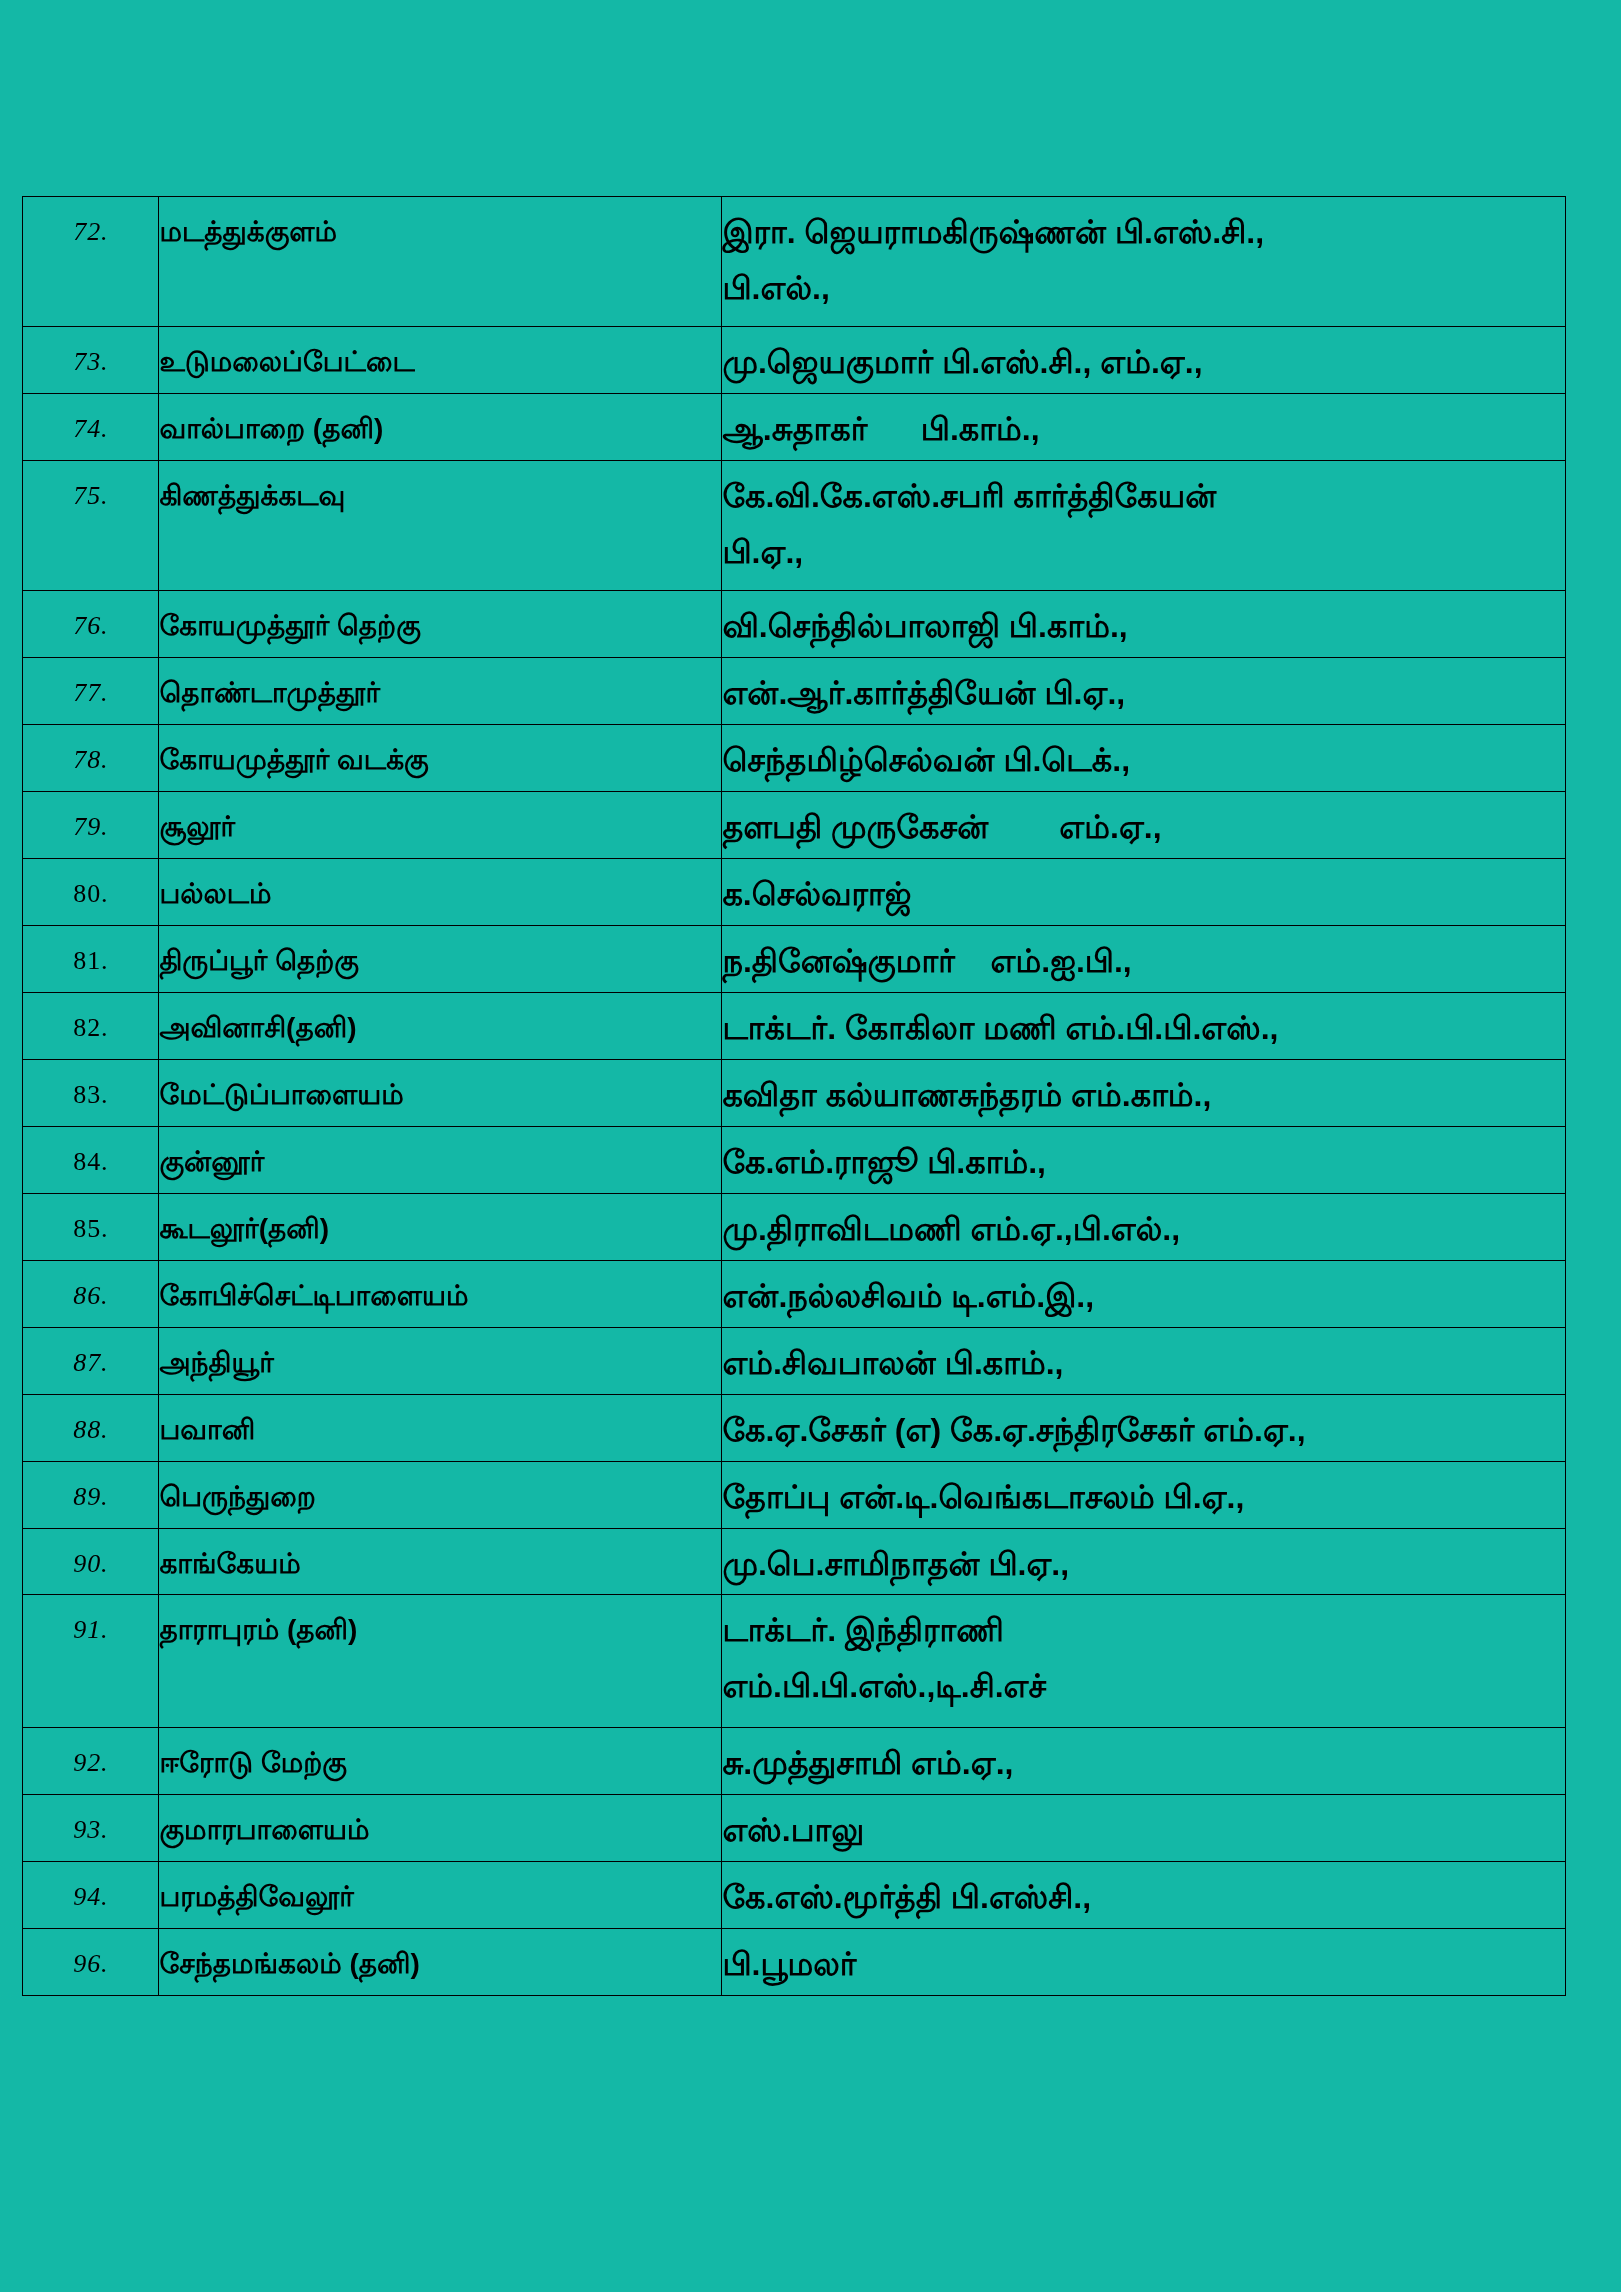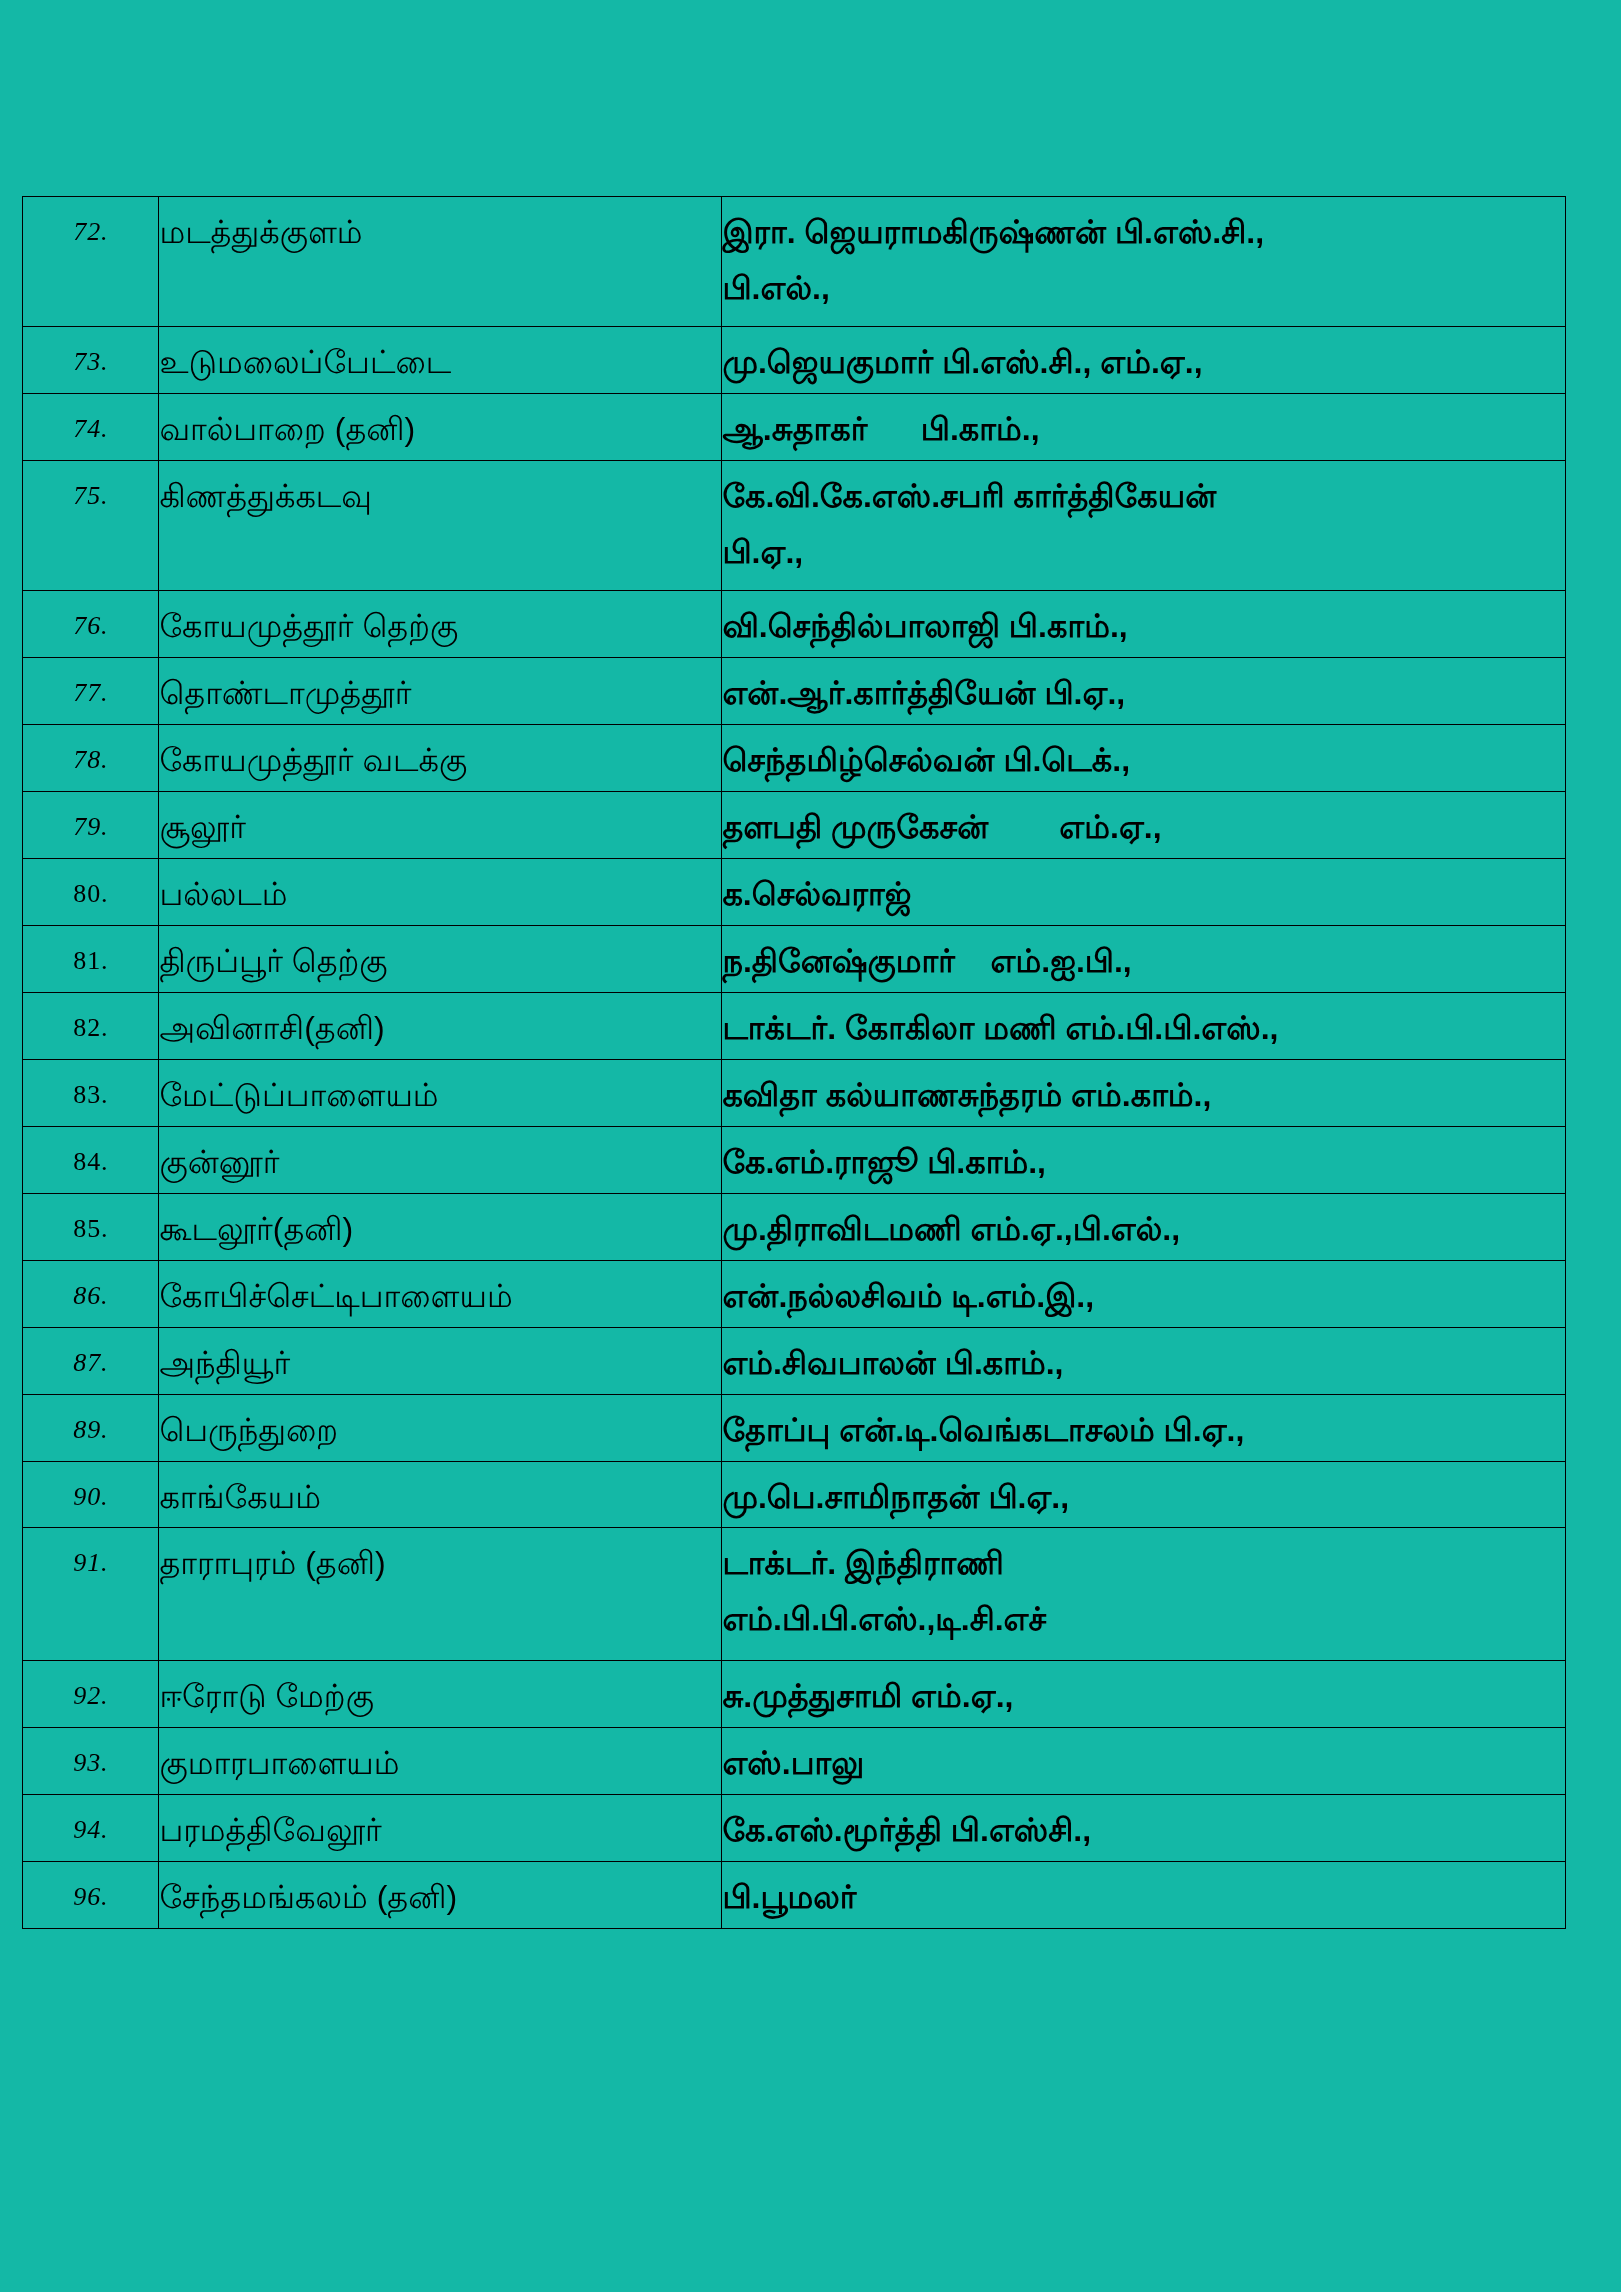--- a/index.html
+++ b/index.html
@@ -32,22 +32,22 @@
   }
   td.num {
     text-align: center;
     font-family: "Liberation Serif", serif;
     font-size: 26px;
     letter-spacing: 0.9px;
   }
   td.num.italic { font-style: italic; }
   td.constituency {
     font-family: "Liberation Sans", sans-serif;
-    font-size: 32px;
-    font-weight: 400;
+    font-size: 28px;
+    font-weight: 700;
     padding-left: 20.6px;
     white-space: pre-wrap;
   }
   td.candidate {
     font-family: "Liberation Sans", sans-serif;
     font-size: 32px;
     font-weight: 600;
     padding-left: 13.4px;
     white-space: pre-wrap;
   }
@@ -142,20 +142,25 @@
           <td class="num italic">86.</td>
           <td class="constituency">கோபிச்செட்டிபாளையம்</td>
           <td class="candidate">என்.நல்லசிவம் டி.எம்.இ.,</td>
         </tr>
         <tr style="height: 67px;">
           <td class="num italic">87.</td>
           <td class="constituency">அந்தியூர்</td>
           <td class="candidate">எம்.சிவபாலன் பி.காம்.,</td>
         </tr>
         <tr style="height: 67px;">
+          <td class="num italic">88.</td>
+          <td class="constituency">பவானி</td>
+          <td class="candidate">கே.ஏ.சேகர் (எ) கே.ஏ.சந்திரசேகர் எம்.ஏ.,</td>
+        </tr>
+        <tr style="height: 67px;">
           <td class="num italic">89.</td>
           <td class="constituency">பெருந்துறை</td>
           <td class="candidate">தோப்பு என்.டி.வெங்கடாசலம் பி.ஏ.,</td>
         </tr>
         <tr style="height: 66px;">
           <td class="num italic">90.</td>
           <td class="constituency">காங்கேயம்</td>
           <td class="candidate">மு.பெ.சாமிநாதன் பி.ஏ.,</td>
         </tr>
         <tr style="height: 133px;">

